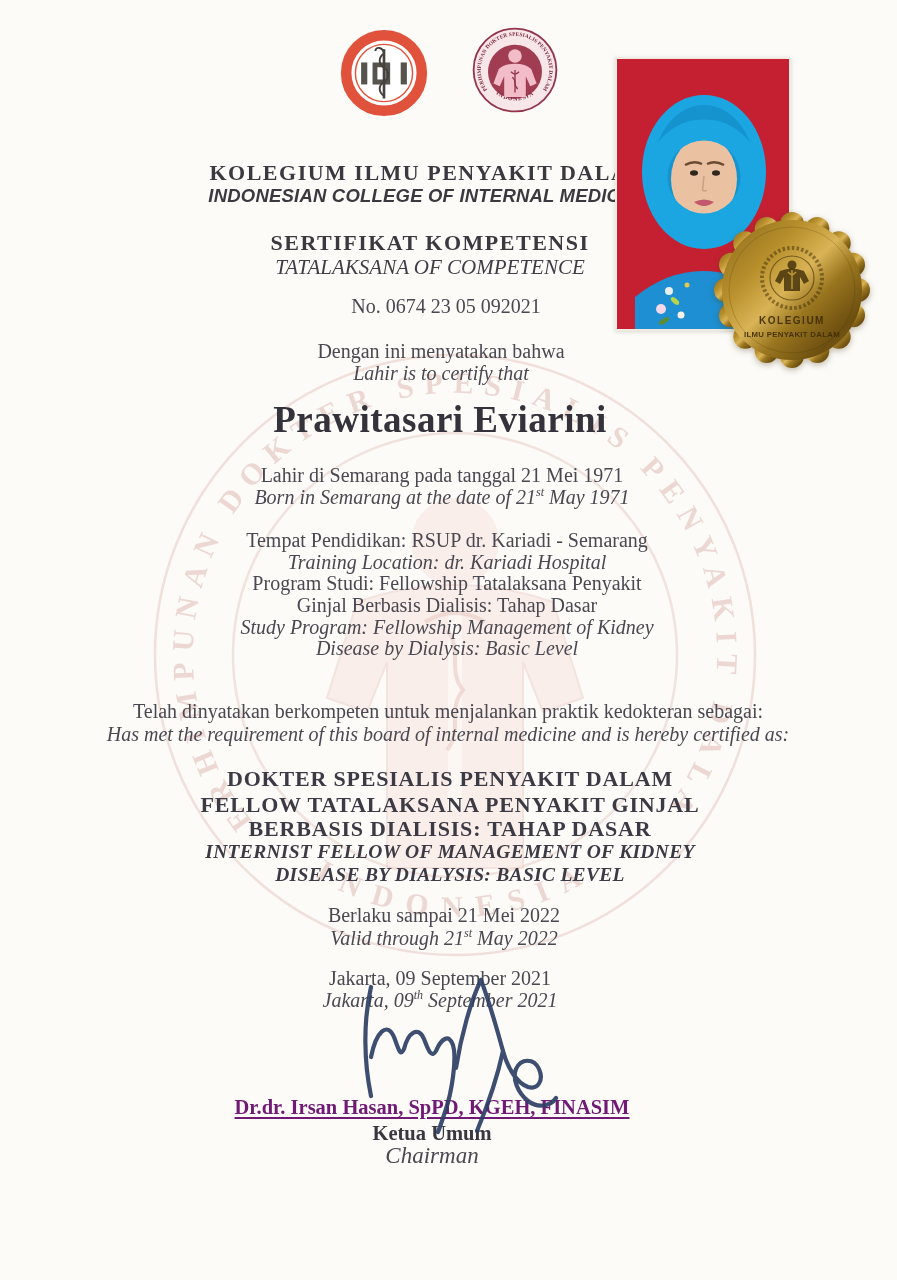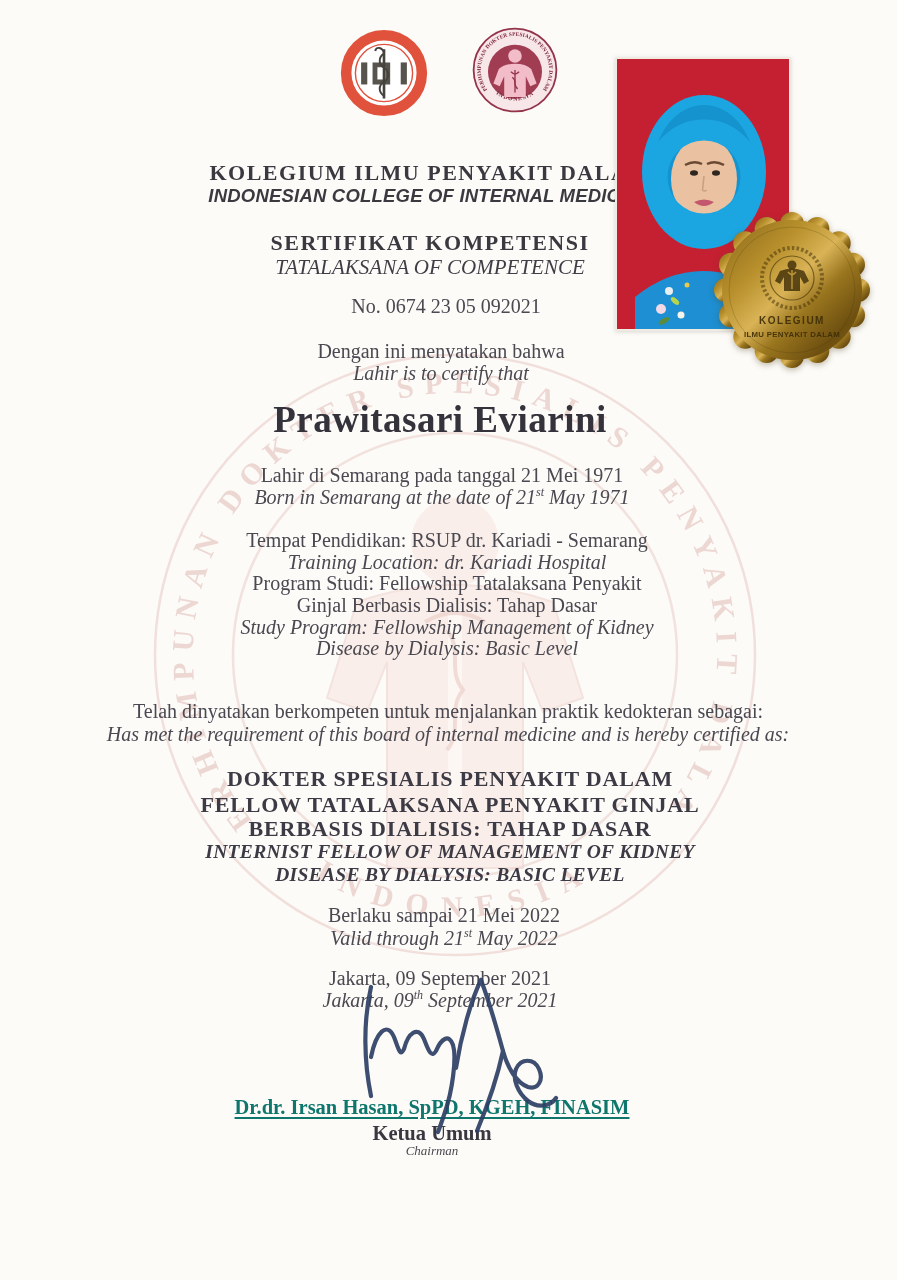--- a/index.html
+++ b/index.html
@@ -12,21 +12,21 @@
   .ln{position:absolute; z-index:2; text-align:center; color:#4a4850; width:800px;
       font-size:20px; line-height:1.08; white-space:nowrap;}
   .b{font-weight:bold; color:#39373f;}
   .it{font-style:italic;}
   .hdr1{font-size:22px; font-weight:bold; letter-spacing:1.5px; color:#3b3940;}
   .sansit{font-family:"Liberation Sans", sans-serif; font-style:italic; font-weight:bold;
           font-size:18.5px; letter-spacing:0.2px; color:#3b3940;}
   .name{font-size:37px; font-weight:bold; letter-spacing:0.5px; color:#34323a;text-align:center;}
   .caps{font-size:22px; font-weight:bold; letter-spacing:0.8px; color:#3c3a44;}
   .capsen{font-size:19.5px; font-weight:bold; font-style:italic; letter-spacing:0.3px; color:#3c3a44;}
-  .signame{font-size:20.5px; font-weight:bold; color:#0f766e;
+  .signame{font-size:20.5px; font-weight:bold; color:#701a75;
            text-decoration:underline; text-underline-offset:3px; text-decoration-thickness:1.5px;}
   sup.sp{font-size:0.6em; vertical-align:super; line-height:0;}
   .logo{position:absolute; z-index:2;}
   .photo{
     position:absolute; left:615px; top:57px; width:176px; height:274px; z-index:3;
     border:2px solid #f0ebe2; box-sizing:border-box; background:#c92134;
     box-shadow:0 1px 4px rgba(120,110,95,.25);
   }
   .seal{position:absolute; left:711px; top:209px; width:162px; height:162px; z-index:4;
         filter:drop-shadow(0 2px 3px rgba(80,60,20,.35));}
@@ -205,21 +205,21 @@
   <div class="ln capsen" style="left:50px; top:864px;">DISEASE BY DIALYSIS: BASIC LEVEL</div>
 
   <div class="ln" style="left:44px; top:905px;">Berlaku sampai 21 Mei 2022</div>
   <div class="ln it" style="left:44px; top:928px;"><span>Valid through 21</span><sup class="sp">st</sup><span> May 2022</span></div>
 
   <div class="ln" style="left:40px; top:968px;">Jakarta, 09 September 2021</div>
   <div class="ln it" style="left:40px; top:990px;"><span>Jakarta, 09</span><sup class="sp">th</sup><span> September 2021</span></div>
 
   <div class="ln signame" style="left:32px; top:1096px;">Dr.dr. Irsan Hasan, SpPD, KGEH, FINASIM</div>
   <div class="ln b" style="left:32px; top:1122px; font-size:20.5px;">Ketua Umum</div>
-  <div class="ln it" style="left:32px; top:1144px; font-size:13px;">Chairman</div>
+  <div class="ln it" style="left:32px; top:1144px; font-size:23px;">Chairman</div>
 
   <svg class="sig" width="897" height="1280" viewBox="0 0 897 1280">
     <g fill="none" stroke="#2e4066" stroke-width="4.2" stroke-linecap="round" opacity="0.92">
       <path d="M 371 987 C 363 1022 364 1062 371 1096"></path>
       <path d="M 371 1057 C 376 1032 387 1021 394 1037 C 398 1047 400 1058 404 1049 C 408 1033 418 1025 424 1039 C 428 1049 431 1059 436 1051 C 441 1039 449 1033 453 1045 C 457 1058 452 1092 445 1112 C 442 1121 440 1127 438 1132"></path>
       <path d="M 481 980 C 471 1000 461 1036 456 1068"></path>
       <path d="M 481 980 C 490 1004 497 1029 503 1051 C 508 1069 517 1083 528 1087 C 538 1090 544 1080 539 1069 C 534 1058 521 1058 516 1069 C 512 1079 518 1093 528 1101 C 537 1108 550 1107 556 1098"></path>
       <path d="M 503 1051 C 497 1079 487 1107 477 1131"></path>
     </g>
   </svg>

